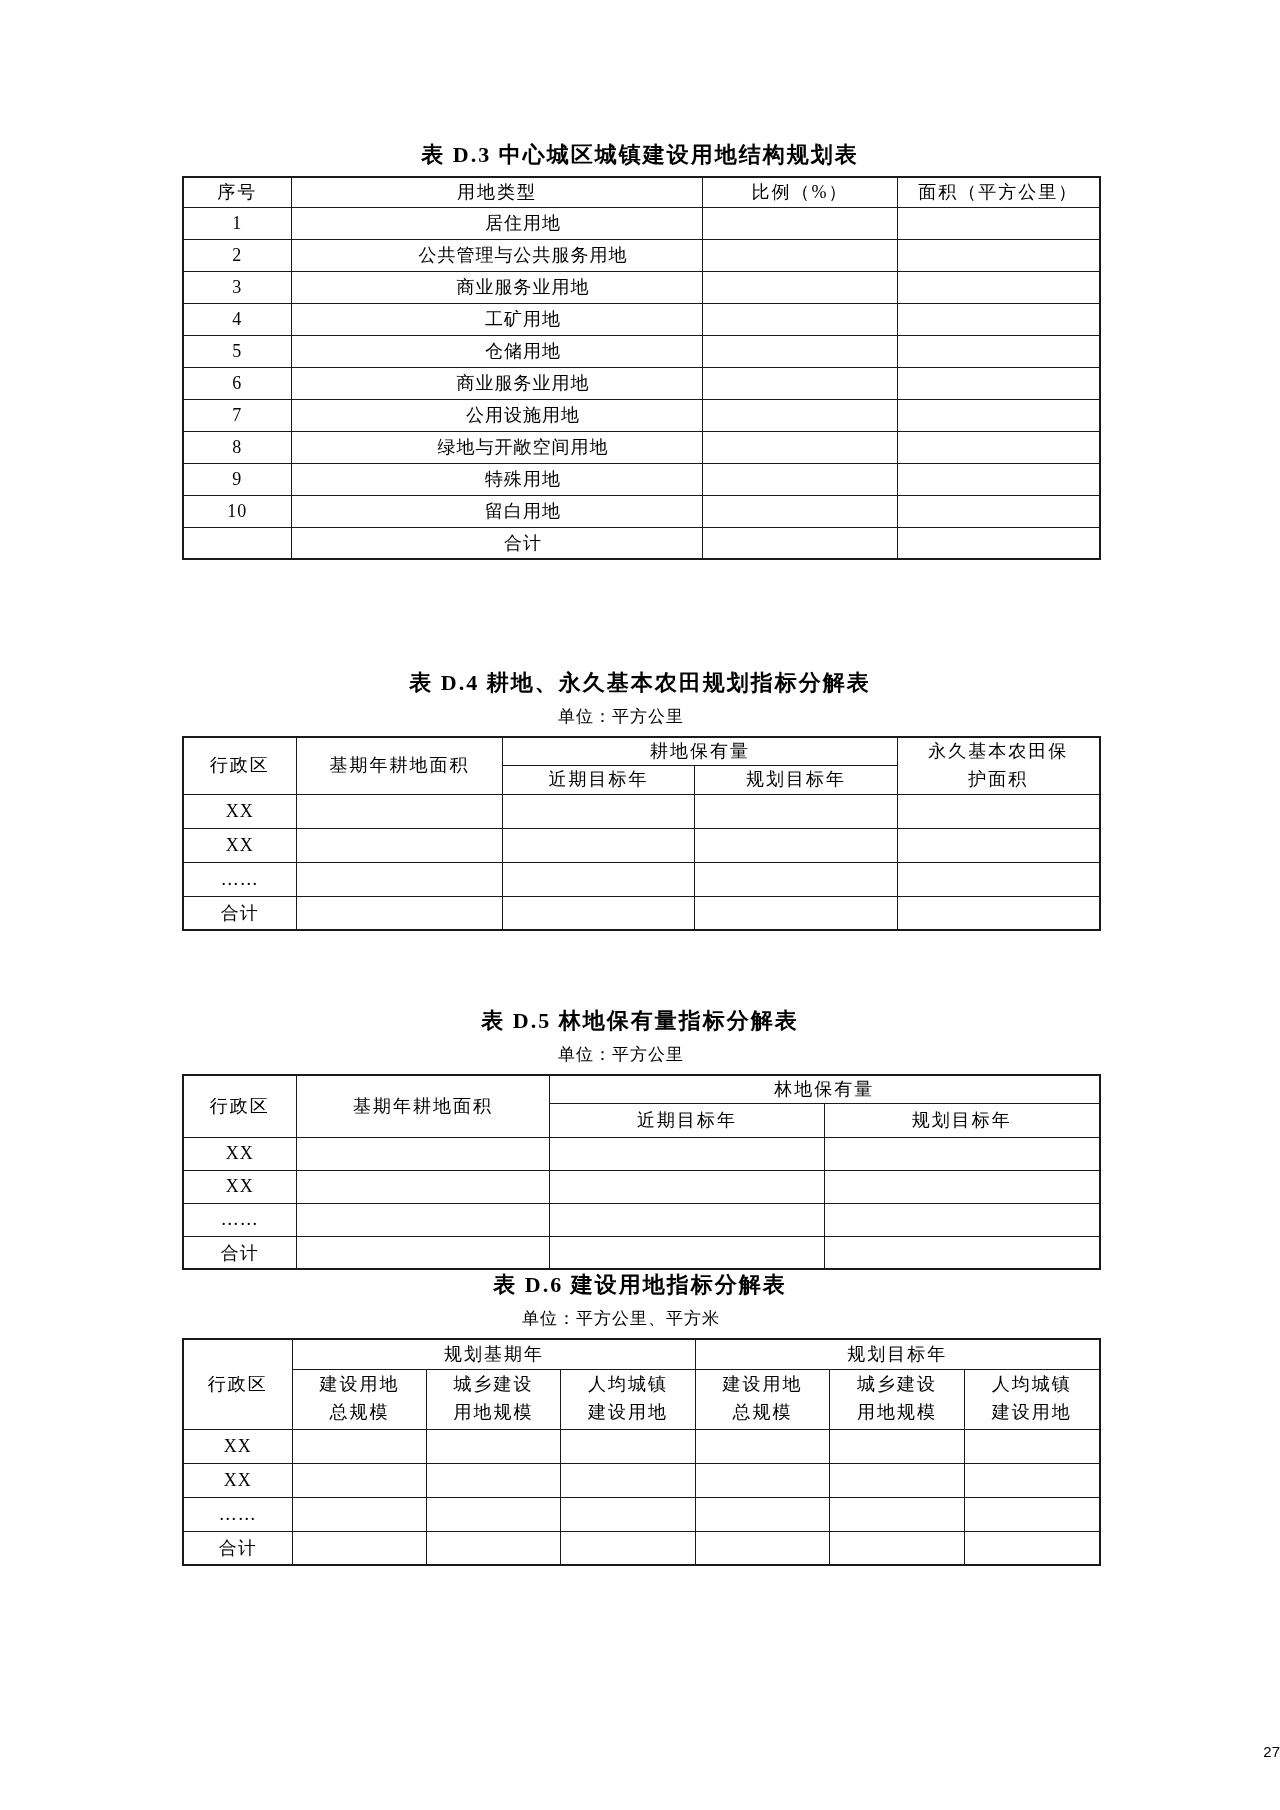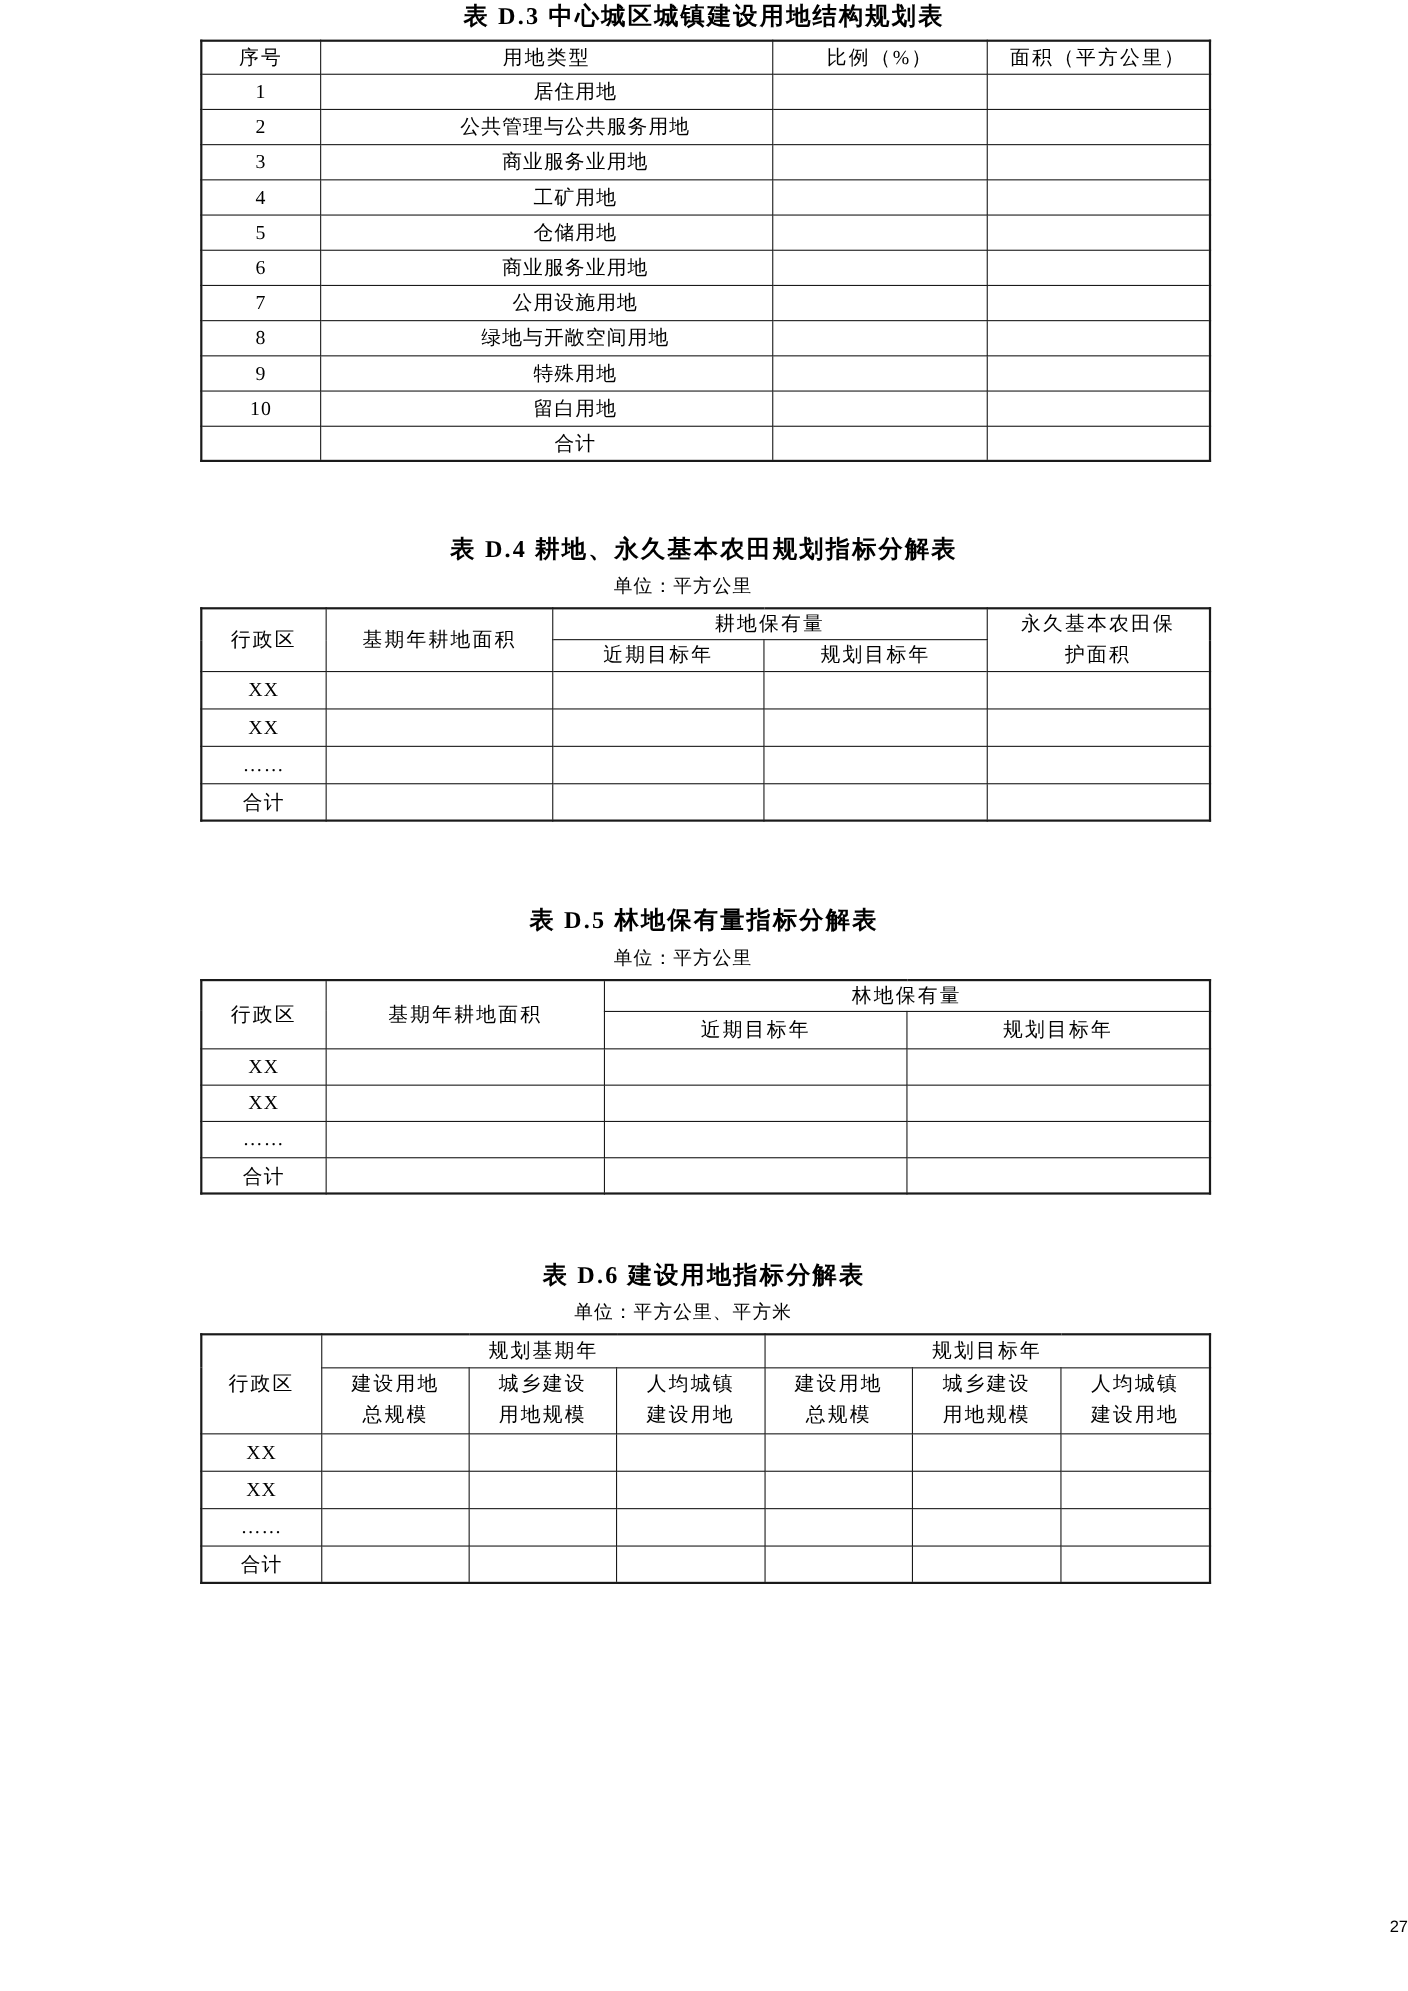--- a/index.html
+++ b/index.html
@@ -5,20 +5,21 @@
   * { margin: 0; padding: 0; box-sizing: border-box; }
   html, body { background: #ffffff; }
   body {
     width: 1280px; height: 1810px;
     font-family: "Liberation Serif", "DejaVu Serif", serif;
     color: #000;
   }
   .page {
     position: relative;
     width: 1280px; height: 1810px;
+    padding-top: 140px;
     overflow: hidden;
   }
   .content { width: 917px; margin: 0 auto; }
 
   .tbl-title {
     font-size: 22px; font-weight: bold; text-align: center;
     letter-spacing: 2px; line-height: 30px;
     margin-bottom: 6px;
   }
   .unit-line {
@@ -48,23 +49,23 @@
   .t-d3 { margin-top: 4px; }
 
   
   .t-d4 { margin-top: 2px; }
   .t-d4 tr.hdr-top { height: 28px; }
   .t-d4 tr.hdr-sub { height: 28px; }
   .t-d4 tbody tr { height: 34px; }
   .t-d4 th.two-line, .t-d6 th.two-line { white-space: normal; line-height: 1.55; }
 
   
-  .gap-a { margin-top: 64px; }
+  .gap-a { margin-top: 108px; }
   .gap-b { margin-top: 75px; }
-  .gap-c { margin-top: 58px; }
+  .gap-c { }
 
   
   .t-d5 tr.hdr-top { height: 28px; }
   .t-d5 tr.hdr-sub { height: 34px; }
   .t-d5 tbody tr { height: 33px; }
 
   
   .t-d6 tr.hdr-top { height: 30px; }
   .t-d6 tr.hdr-sub { height: 60px; }
   .t-d6 tbody tr { height: 34px; }

